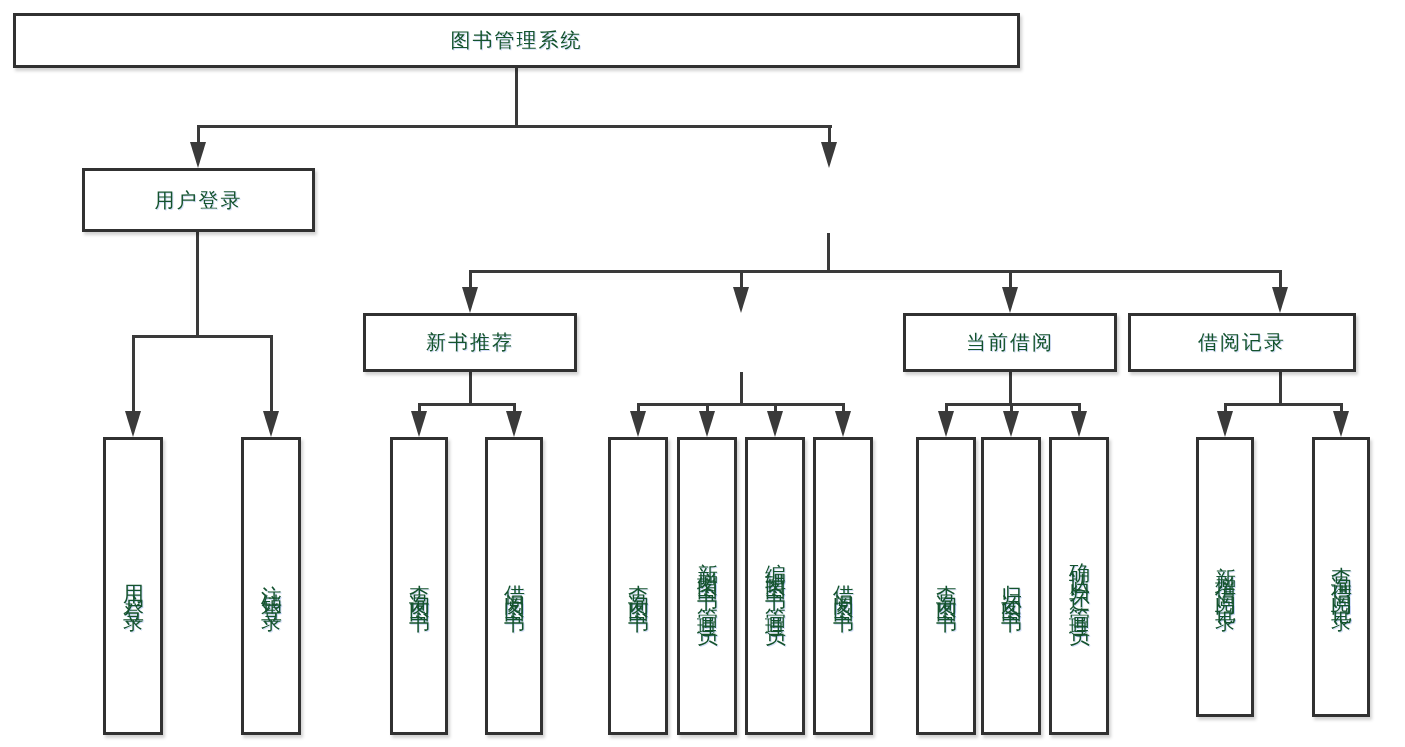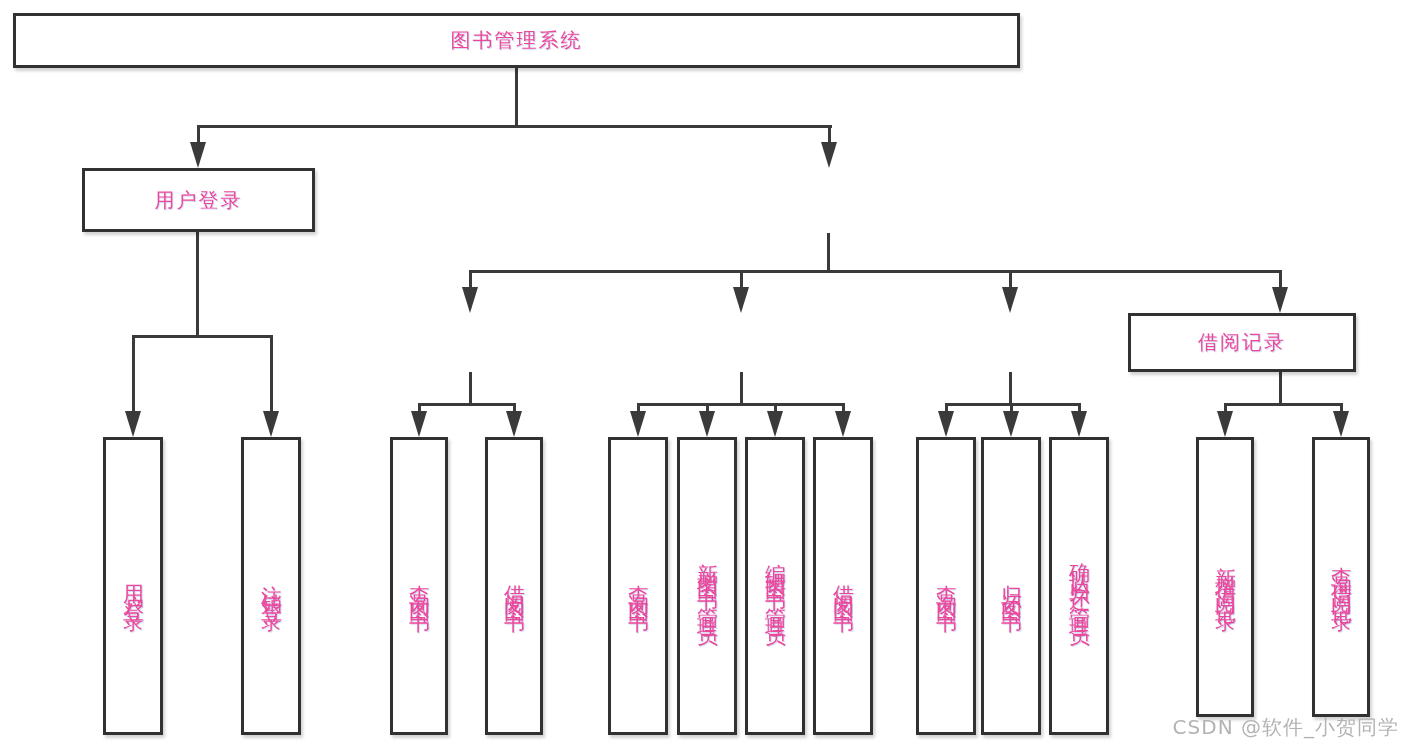--- a/index.html
+++ b/index.html
@@ -10,21 +10,21 @@
     font-family:"DejaVu Sans","Liberation Sans",sans-serif;
     overflow:hidden;
   }
   .node {
     position:absolute;
     background:#ffffff;
     border:3px solid #313131;
     box-shadow:2px 3px 3px rgba(0,0,0,.18);
     box-sizing:border-box;
     display:flex; align-items:center; justify-content:center;
-    color:#ec4899;
+    color:#14532d;
   }
   .node .lbl { text-shadow:1px 1px 0 rgba(100,135,230,.28); }
   .hbox { font-size:20px; letter-spacing:2px; font-weight:500; }
   .vbox { font-size:21px; }
   .vbox .vtext {
     writing-mode:vertical-rl;
     letter-spacing:9px;
     line-height:1;
     text-shadow:1px 1px 0 rgba(100,135,230,.28);
   }
@@ -94,20 +94,26 @@
   <div class="arrow" style="left:1333px;top:405px;height:32px"></div>
 
   <div class="node hbox" style="left:13px;top:13px;width:1007px;height:55px">
     <span class="lbl">图书管理系统</span>
   </div>
 
   <div class="node hbox" style="left:82px;top:168px;width:233px;height:64px">
     <span class="lbl">用户登录</span>
   </div>
 
+  <div class="node hbox" style="left:363px;top:313px;width:214px;height:59px">
+    <span class="lbl">新书推荐</span>
+  </div>
+  <div class="node hbox" style="left:903px;top:313px;width:214px;height:59px">
+    <span class="lbl">当前借阅</span>
+  </div>
   <div class="node hbox" style="left:1128px;top:313px;width:228px;height:59px">
     <span class="lbl">借阅记录</span>
   </div>
 
   <div class="node vbox" style="left:103px;top:437px;width:60px;height:298px">
     <span class="vtext">用户登录</span>
   </div>
   <div class="node vbox" style="left:241px;top:437px;width:60px;height:298px">
     <span class="vtext">注销登录</span>
   </div>
@@ -142,15 +148,14 @@
     <span class="vtext">确认归还（管理员）</span>
   </div>
 
   <div class="node vbox" style="left:1196px;top:437px;width:58px;height:280px">
     <span class="vtext">新增借阅记录</span>
   </div>
   <div class="node vbox" style="left:1312px;top:437px;width:58px;height:280px">
     <span class="vtext">查询借阅记录</span>
   </div>
 
-  <div id="watermark">CSDN @软件_小贺同学</div>
 
 </div>
 
 </body></html>

